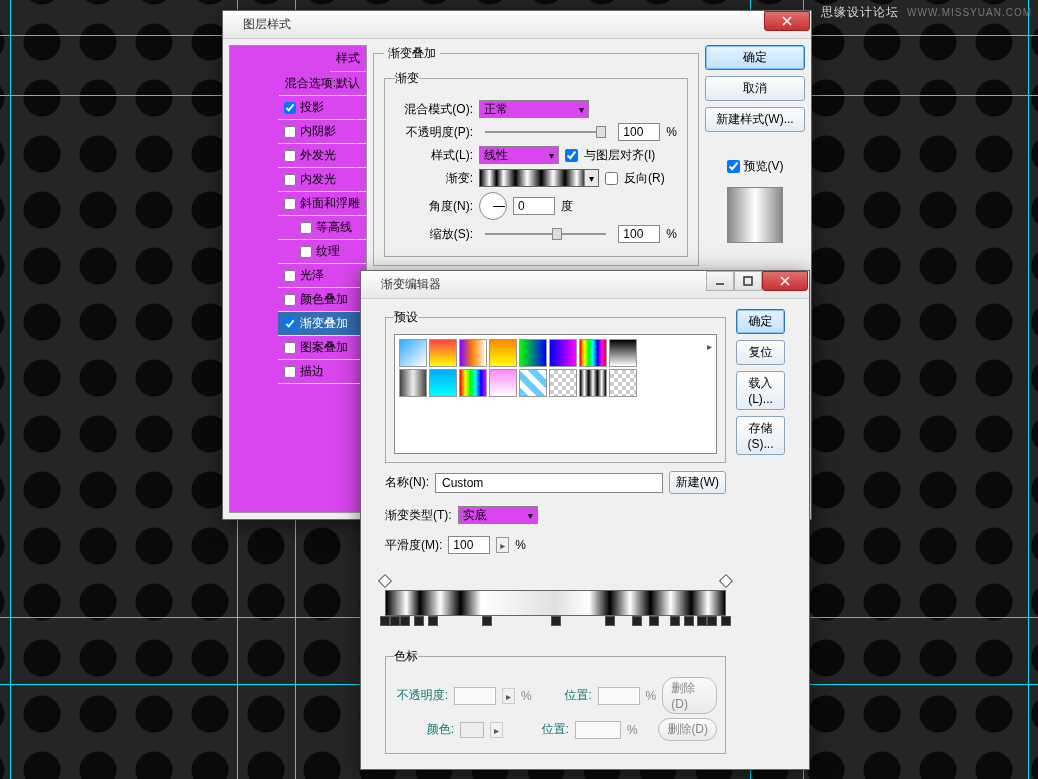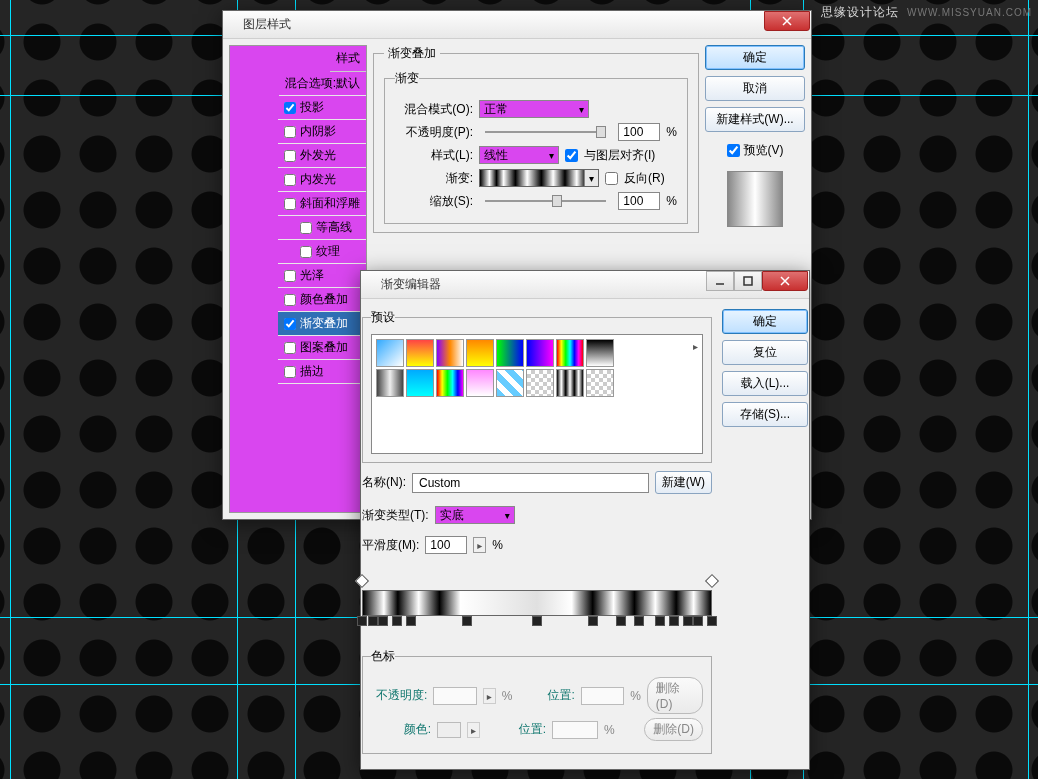--- a/index.html
+++ b/index.html
@@ -54,26 +54,26 @@
 .ls-gradient-bar { width: 120px; height: 18px; border: 1px solid #666;
   background: linear-gradient(90deg,#000 0%,#fff 8%,#000 14%,#fff 20%,#000 30%,#fff 40%,#000 52%,#fff 62%,#000 72%,#fff 82%,#000 90%,#fff 96%,#000 100%); display:inline-flex; }
 .ls-gradient-bar .caret { margin-left:auto; background:#e8e8e8; border-left:1px solid #888; width:14px; display:flex; align-items:center; justify-content:center; }
 .angle-dial { width: 28px; height: 28px; border: 1px solid #888; border-radius: 50%; position: relative; background:#fff; }
 .angle-dial::after { content:""; position:absolute; left:50%; top:50%; width:12px; height:1px; background:#000; transform-origin:left center; }
 
 .ls-right { width: 100px; display: flex; flex-direction: column; gap: 6px; align-items: stretch; }
 .btn { border: 1px solid #8aa4c0; background: linear-gradient(#fefefe,#e4ecf5); padding: 3px 4px; border-radius: 3px; text-align: center; cursor: pointer; }
 .btn.primary { border-color: #2a7ab8; background: linear-gradient(#e8f4ff,#bfe0ff); box-shadow: inset 0 0 0 1px #7fc0ff; }
 .btn.small { padding: 2px 6px; }
-.preview-check { display:flex; align-items:center; gap:4px; justify-content:center; margin-top:4px; }
+.preview-check { display:flex; align-items:center; gap:4px; justify-content:center; margin-top:20px; }
 .preview-box { width: 56px; height: 56px; border: 1px solid #888; background: linear-gradient(90deg,#888,#fff,#888); margin: 6px auto; }
 
 
 .grad-editor { left: 360px; top: 270px; width: 450px; height: 500px; }
-.ge-body { padding: 10px 1px; display: flex; gap: 10px; height: calc(100% - 28px); }
+.ge-body { padding: 10px 24px; display: flex; gap: 10px; height: calc(100% - 28px); }
 .ge-left { flex: 1; display: flex; flex-direction: column; gap: 8px; }
 .ge-right { width: 86px; display: flex; flex-direction: column; gap: 6px; }
 .presets-box { border: 1px solid #aaa; padding: 8px; }
 .presets-inner { border: 1px solid #888; background:#fff; padding: 4px; height: 120px; position:relative; }
 .presets-inner .arrow { position:absolute; right:4px; top:4px; }
 .swatches { display: grid; grid-template-columns: repeat(8, 28px); grid-auto-rows: 28px; gap: 2px; }
 .sw { width: 28px; height: 28px; border: 1px solid #999; }
 .name-row { display:flex; align-items:center; gap:6px; }
 .name-input { flex:1; border:1px solid #888; background:#fff; height:20px; padding:0 6px; display:flex; align-items:center; }
 .grad-type-row, .smooth-row { display:flex; align-items:center; gap:6px; margin-top:4px; }
@@ -224,20 +224,28 @@
 
           <div class="ls-row">
             <span class="ls-label">渐变:</span>
             <div class="ls-gradient-bar">
                 <span class="caret"></span>
               </div>
             <input type="checkbox" style="">
             <span>反向(R)</span>
           </div>
 
+          <div class="ls-row">
+            <span class="ls-label">角度(N):</span>
+            <div class="angle-dial"></div>
+            <div class="ls-num">
+                <span>0</span>
+              </div>
+            <span>度</span>
+          </div>
 
           <div class="ls-row">
             <span class="ls-label">缩放(S):</span>
             <div class="ls-slider">
                 <div class="thumb" style="left:55%"></div>
               </div>
             <div class="ls-num">
                 <span>100</span>
               </div>
             <span>%</span>

